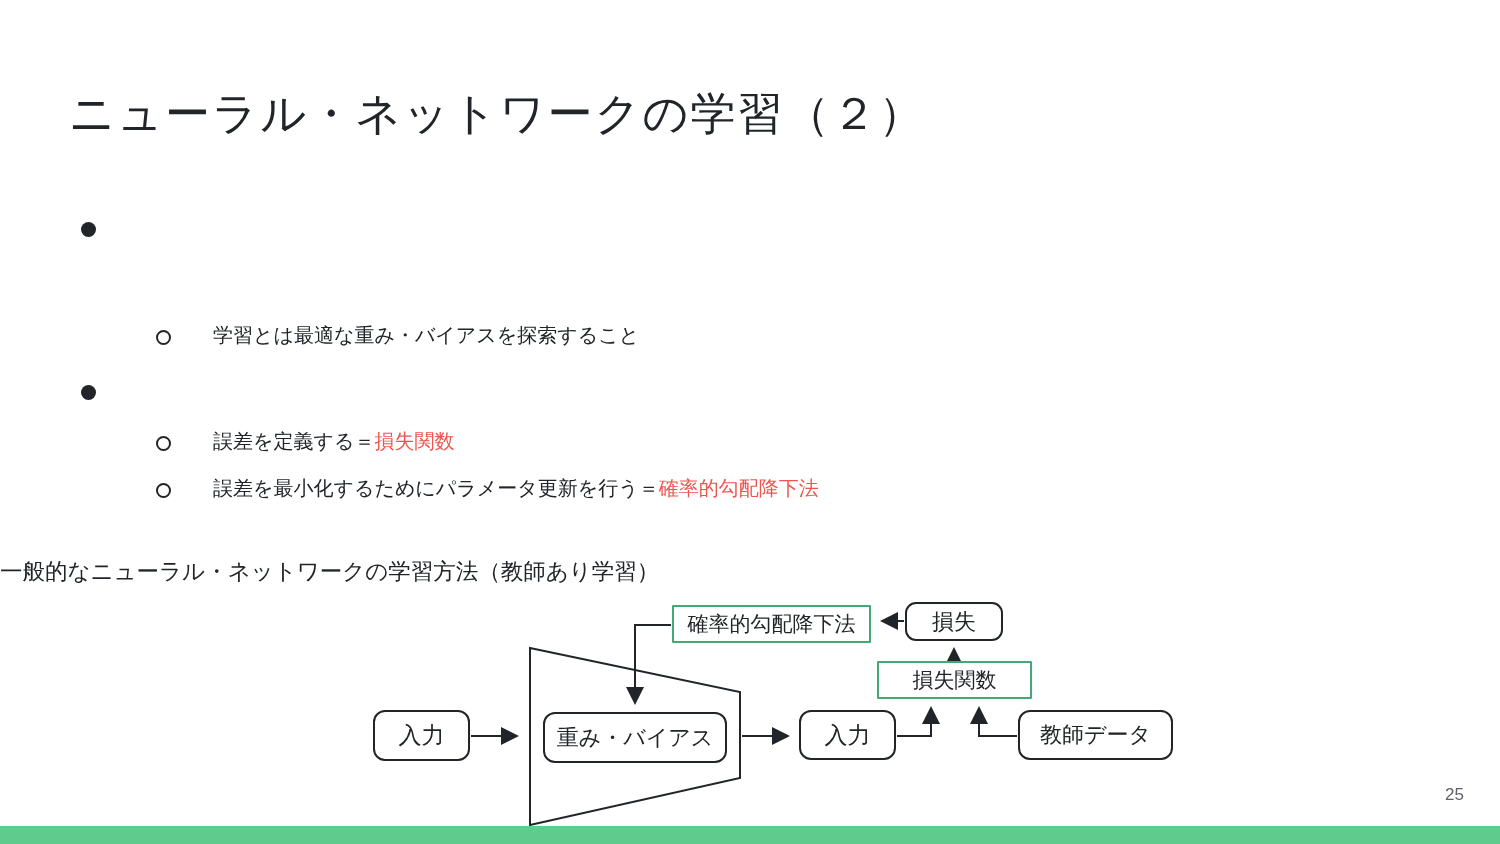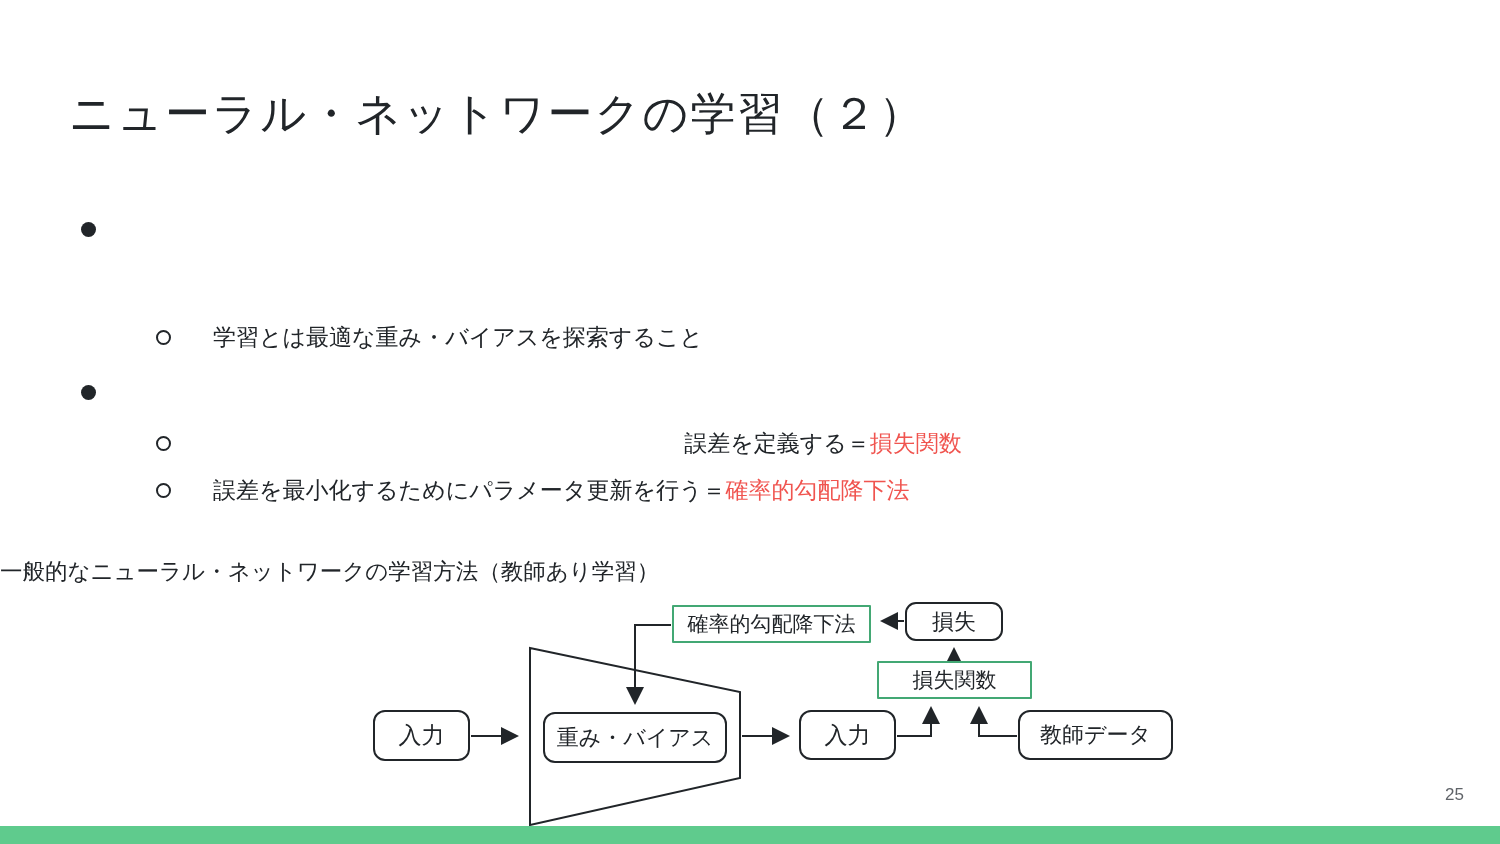--- a/index.html
+++ b/index.html
@@ -15,21 +15,21 @@
   .bullet-dot {
     position:absolute; width:15px; height:15px; border-radius:50%;
     background:#212529;
   }
   .sub-circle {
     position:absolute; width:11px; height:11px; border-radius:50%;
     border:2.5px solid #212529; background:#fff;
   }
   .btext { position:absolute; line-height:1.52; }
   .lg { font-size:35px; }
-  .md { font-size:23px; }
+  .md { font-size:20px; }
   .red { color:#f0544f; }
   .caption {
     position:absolute; left:0; right:0; top:556px; text-align:left;
     font-size:22.5px; color:#212529;
   }
   svg.wires { position:absolute; left:0; top:0; pointer-events:none; }
   .dbox {
     position:absolute; display:flex; align-items:center; justify-content:center;
     background:#ffffff; color:#212529; white-space:nowrap; box-sizing:border-box;
   }
@@ -50,21 +50,21 @@
   <div class="title">ニューラル・ネットワークの学習（２）</div>
 
   <div class="bullet-dot" style="left:81px; top:222px;"></div>
 
   <div class="sub-circle" style="left:156px; top:330px;"></div>
   <div class="btext md" style="left:213px; top:320px; width:1220px;"><span>学習とは最適な重み・バイアスを探索すること</span></div>
 
   <div class="bullet-dot" style="left:81px; top:385px;"></div>
 
   <div class="sub-circle" style="left:156px; top:436px;"></div>
-  <div class="btext md" style="left:213px; top:426px; width:1220px;text-align:center;"><span>誤差を定義する＝</span><span class="red">損失関数</span></div>
+  <div class="btext md" style="left:213px; top:426px; width:1220px;"><span>誤差を定義する＝</span><span class="red">損失関数</span></div>
 
   <div class="sub-circle" style="left:156px; top:483px;"></div>
   <div class="btext md" style="left:213px; top:473px; width:1220px;"><span>誤差を最小化するためにパラメータ更新を行う＝</span><span class="red">確率的勾配降下法</span></div>
 
   <div class="caption">一般的なニューラル・ネットワークの学習方法（教師あり学習）</div>
 
   <svg class="wires" width="1500" height="844" viewBox="0 0 1500 844">
     <defs>
       <marker id="ah" markerWidth="11" markerHeight="10" refX="8" refY="4.5" orient="auto">
         <polygon points="0,0 9,4.5 0,9" fill="#212529"></polygon>

